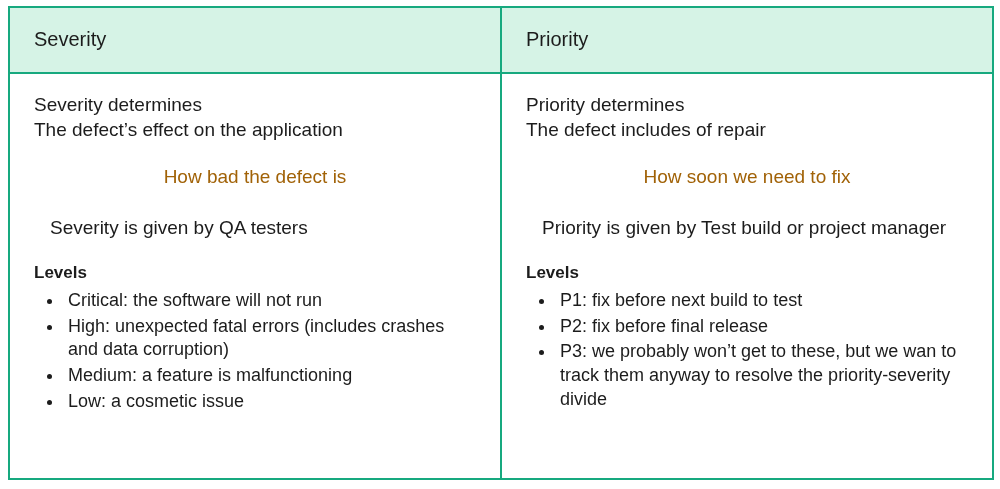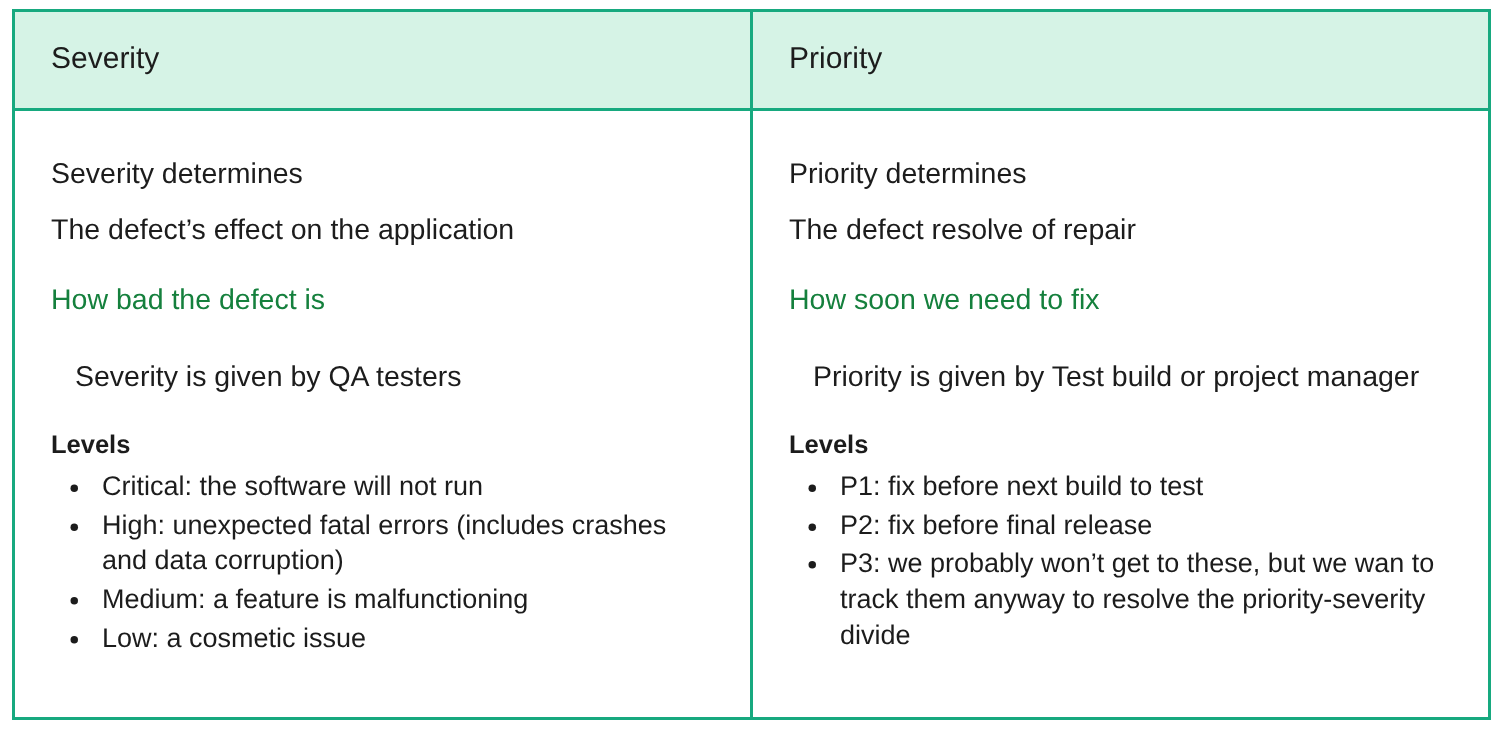--- a/index.html
+++ b/index.html
@@ -45,28 +45,29 @@
     border: 2px solid #17a97f;
     vertical-align: top;
     padding: 18px 24px 10px 24px;
     background: #ffffff;
   }
   .cell {
     font-size: 19px;
     line-height: 1.32;
   }
   .para {
-    margin: 12px 0 10px 0;
+    margin: 0 0 10px 0;
   }
   .para.tight {
     margin-bottom: 0;
   }
   .accent {
-    color: #15803d;
+    color: #a16207;
     margin: 22px 0 26px 0;
+    text-align: center;
   }
   .spaced {
     margin: 0 0 22px 16px;
   }
   .levels-label {
     font-weight: bold;
     margin: 0 0 4px 0;
     font-size: 17px;
   }
   ul.levels {
@@ -109,21 +110,21 @@
               <li>Critical: the software will not run</li>
               <li>High: unexpected fatal errors (includes crashes and data corruption)</li>
               <li>Medium: a feature is malfunctioning</li>
               <li>Low: a cosmetic issue</li>
             </ul>
           </div>
         </td>
         <td>
           <div class="cell">
             <p class="para tight">Priority determines</p>
-            <p class="para">The defect resolve of repair</p>
+            <p class="para">The defect includes of repair</p>
             <p class="para accent">How soon we need to fix</p>
             <p class="para spaced">Priority is given by Test build or project manager</p>
             <p class="levels-label">Levels</p>
             <ul class="levels">
               <li>P1: fix before next build to test</li>
               <li>P2: fix before final release</li>
               <li>P3: we probably won’t get to these, but we wan to track them anyway to resolve the priority-severity divide</li>
             </ul>
           </div>
         </td>

